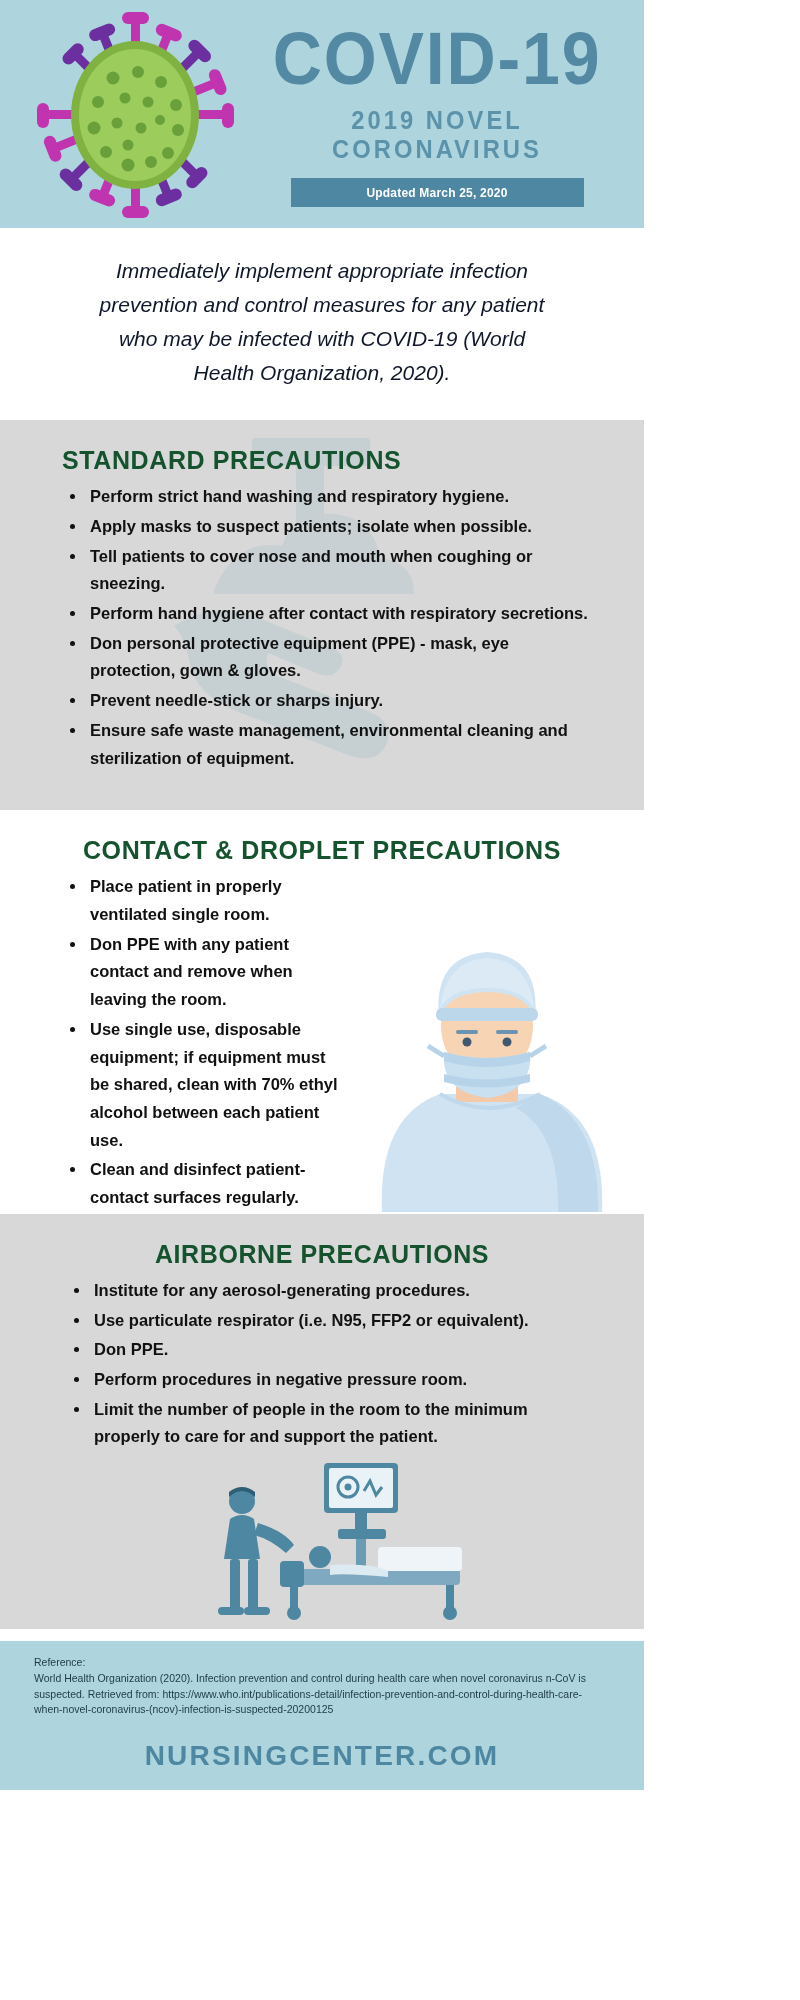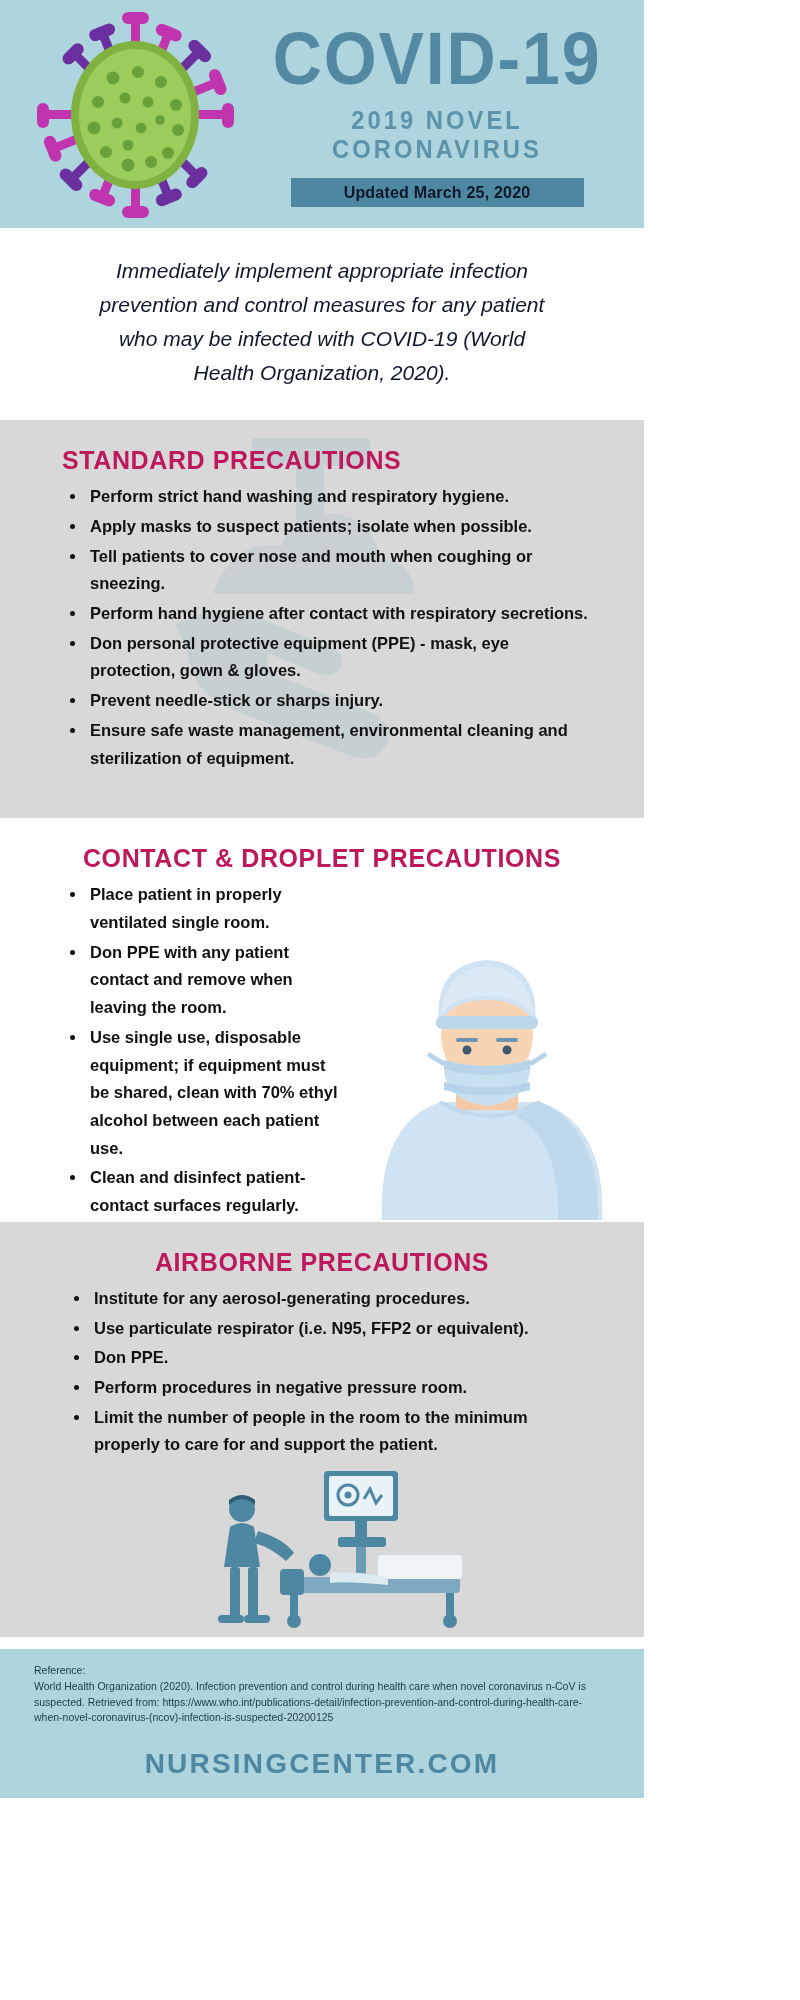--- a/index.html
+++ b/index.html
@@ -55,22 +55,22 @@
     letter-spacing: 3.2px;
     color: #5b93ab;
     font-family: "Liberation Sans", sans-serif;
     transform: scaleX(0.95);
   }
   .date-banner {
     margin: 14px auto 0 auto;
     width: 293px;
     height: 29px;
     background: #4e87a1;
-    color: #0f172a;
-    font-size: 16px;
+    color: #ffffff;
+    font-size: 12px;
     font-weight: 600;
     display: flex;
     align-items: center;
     justify-content: center;
     letter-spacing: 0.2px;
   }
 
   
   .intro {
     background: #ffffff;
@@ -88,21 +88,21 @@
 
   
   .section { position: relative; }
   .section.grey { background: #d8d8d8; }
   .section.white { background: #ffffff; }
 
   .sec-heading {
     font-size: 25px;
     font-weight: bold;
     letter-spacing: 0.6px;
-    color: #be185d;
+    color: #14532d;
     font-family: "Liberation Sans Narrow", "Liberation Sans", sans-serif;
     position: relative;
     z-index: 3;
   }
   .sec-heading.left  { text-align: left;   padding: 26px 0 8px 62px; }
   .sec-heading.center{ text-align: center; padding: 26px 40px 8px 40px; }
 
   ul.bullets {
     position: relative;
     z-index: 3;
@@ -124,21 +124,21 @@
     left: 2px;
     top: 11px;
     width: 5px;
     height: 5px;
     border-radius: 50%;
     background: #111111;
   }
 
   
   #sec-standard { padding-bottom: 34px; }
-  #sec-standard ul.bullets { margin: 0 46px 12px 68px; }
+  #sec-standard ul.bullets { margin: 0 46px 4px 68px; }
   #sec-standard ul.bullets li { max-width: 560px; }
 
   .wash-watermark {
     position: absolute;
     right: 170px;
     top: 10px;
     width: 330px;
     height: 340px;
     z-index: 1;
     opacity: 0.55;

